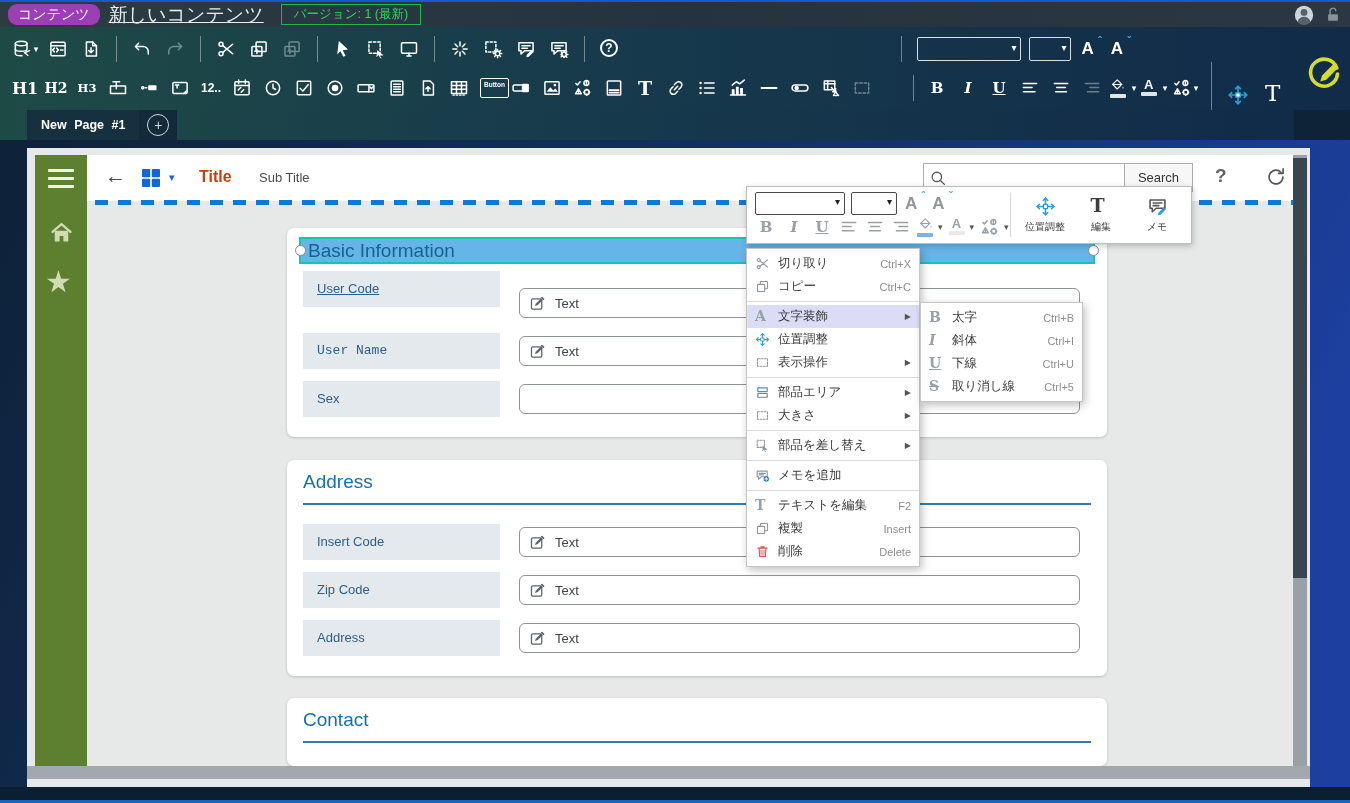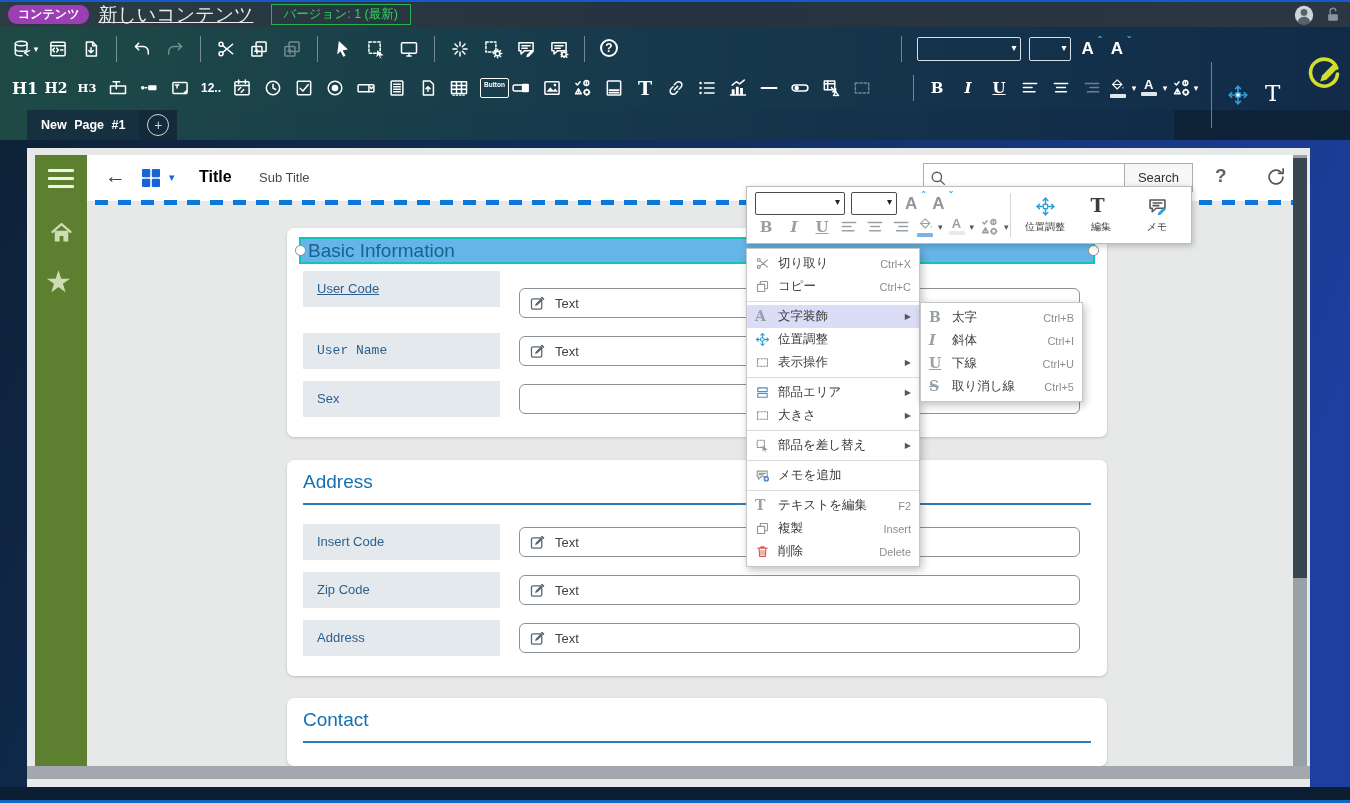--- a/index.html
+++ b/index.html
@@ -4,21 +4,21 @@
 <style>
   html,body{margin:0;padding:0;background:#0e2238;font-family:"Liberation Sans","DejaVu Sans",sans-serif;}
   #app{position:relative;width:1350px;height:803px;overflow:hidden;background:#0e2238;}
   .ic{display:inline-flex;width:19px;height:19px;flex:none;}
   .ic svg{width:100%;height:100%;display:block;}
 
   
   #titlebar{position:absolute;left:0;top:0;width:1350px;height:27px;box-sizing:border-box;
     background:linear-gradient(90deg,#2b3c42,#253340 50%,#2b3742);border-top:2px solid #1559cf;
     display:flex;align-items:center;padding:0 8px;gap:9px;}
-  .badge{background:#9c3fb5;color:#fff;font-size:12px;font-weight:bold;border-radius:9px;padding:2px 10px;line-height:1.2;}
+  .badge{background:#9c3fb5;color:#fff;font-size:14px;font-weight:normal;border-radius:9px;padding:2px 10px;line-height:1.2;}
   .tb-title{color:#e8ecef;font-size:19px;text-decoration:underline;}
   .version{color:#2fd657;font-size:12.5px;border:1px solid #26b24e;padding:1px 12px;margin-left:8px;}
   .tb-spacer-flex{flex:1;}
   #titlebar .ic.avatar{width:22px;height:22px;}
   #titlebar .ic.lock{width:18px;height:18px;color:#8a939b;}
 
   
   #toolbar{position:absolute;left:0;top:27px;width:1350px;height:83px;
     background:linear-gradient(90deg,#1e4a46,#173a4c 45%,#112b49);}
   #tb-row1{position:absolute;left:10px;top:2px;right:150px;height:39px;display:flex;align-items:center;}
@@ -46,21 +46,21 @@
   .afont{position:relative;color:#fff;font-weight:bold;font-size:17px;line-height:1;padding:0 7px 0 2px;cursor:default;}
   .afont i{position:absolute;top:-5px;right:-1px;font-style:normal;font-size:11px;color:#35b3e8;}
   #tb-row2 .bk-bar,#tb-row2 .fa-bar{background:#dfe6ea;}
   #tb-right{position:absolute;right:0;top:27px;width:145px;height:83px;}
   #tb-right .vsep{position:absolute;left:6px;top:8px;width:1px;height:66px;background:rgba(255,255,255,.4);}
   #tb-right .ic-move{position:absolute;left:22px;top:30px;width:22px;height:22px;color:#2d9fd8;}
   #tb-right .bigT{position:absolute;left:60px;top:26px;color:#fff;font-family:"DejaVu Serif",serif;font-size:23px;}
   #tb-right .ic-pencil{position:absolute;right:8px;top:2px;width:36px;height:36px;}
 
   
-  #tabbar{position:absolute;left:0;top:110px;width:1174px;height:30px;
+  #tabbar{position:absolute;left:0;top:110px;width:1294px;height:30px;
     background:linear-gradient(90deg,#1e4a46,#173a4c 45%,#112b49);display:flex;align-items:stretch;padding-left:27px;box-sizing:border-box;}
   .tab{background:#17303f;color:#fff;font-size:12.5px;font-weight:bold;display:flex;align-items:center;padding:0 14px;word-spacing:4px;}
   .addtab{background:#122a39;width:38px;display:flex;align-items:center;justify-content:center;}
   .addtab .plus{width:20px;height:20px;border:1.6px solid #cfd6da;border-radius:50%;color:#cfd6da;display:flex;align-items:center;justify-content:center;font-size:14px;line-height:1;}
 
   
   #workspace{position:absolute;left:0;top:140px;width:1350px;height:663px;
     background:linear-gradient(115deg,#0e2238 0%,#123061 45%,#1d3f9f 88%);}
   #ws-bottom{position:absolute;left:0;right:0;bottom:3px;height:13px;background:#0c1e31;}
   #ws-blueline{position:absolute;left:0;right:0;bottom:0;height:3px;background:#1366c4;}
@@ -69,21 +69,21 @@
   #sidebar{position:absolute;left:8px;top:7px;width:52px;height:611px;background:#5c8030;}
   #hamburger{position:absolute;left:13px;top:10px;width:26px;height:26px;display:flex;flex-direction:column;justify-content:center;gap:5px;cursor:pointer;}
   #hamburger i{display:block;height:3px;background:#eef3e4;border-radius:1px;}
   #sidebar .ic.home{position:absolute;left:13px;top:64px;width:27px;height:27px;color:#cfdcb2;}
   #sidebar .starg{position:absolute;left:10px;top:112px;font-size:30px;color:#cfdcb2;line-height:1;}
 
   #chead{position:absolute;left:60px;top:7px;width:1206px;height:46px;background:#fff;}
   #chead .back{position:absolute;left:18px;top:9px;font-size:21px;color:#4a4a4a;}
   #chead .ic-grid{position:absolute;left:52px;top:11px;width:24px;height:24px;color:#1565d8;}
   #chead .gridcaret{position:absolute;left:82px;top:16px;font-size:11px;color:#1565d8;}
-  #chead .ttl{position:absolute;left:112px;top:13px;font-size:16px;font-weight:bold;color:#000000;}
+  #chead .ttl{position:absolute;left:112px;top:13px;font-size:16px;font-weight:bold;color:#c2410c;}
   #chead .sttl{position:absolute;left:172px;top:15px;font-size:13px;color:#4a4a4a;}
   .searchbox{position:absolute;left:836px;top:8px;width:202px;height:29px;border:1px solid #adadad;box-sizing:border-box;background:#fff;}
   .searchbox input{position:absolute;left:28px;top:1px;width:168px;height:25px;border:none;outline:none;font-size:13px;}
   .searchbox .ic-mag{position:absolute;left:5px;top:5px;width:18px;height:18px;color:#5a5a5a;}
   .searchbtn{position:absolute;left:1037px;top:8px;width:69px;height:29px;border:1px solid #adadad;background:#f7f7f7;box-sizing:border-box;
     display:flex;align-items:center;justify-content:center;font-size:13px;color:#333;}
   #chead .qmark{position:absolute;left:1128px;top:10px;font-size:19px;font-weight:bold;color:#5f6367;}
   #chead .ic-refresh{position:absolute;left:1178px;top:11px;width:22px;height:22px;color:#555;}
 
   #dashline{position:absolute;left:68px;top:52px;width:1210px;height:5px;

